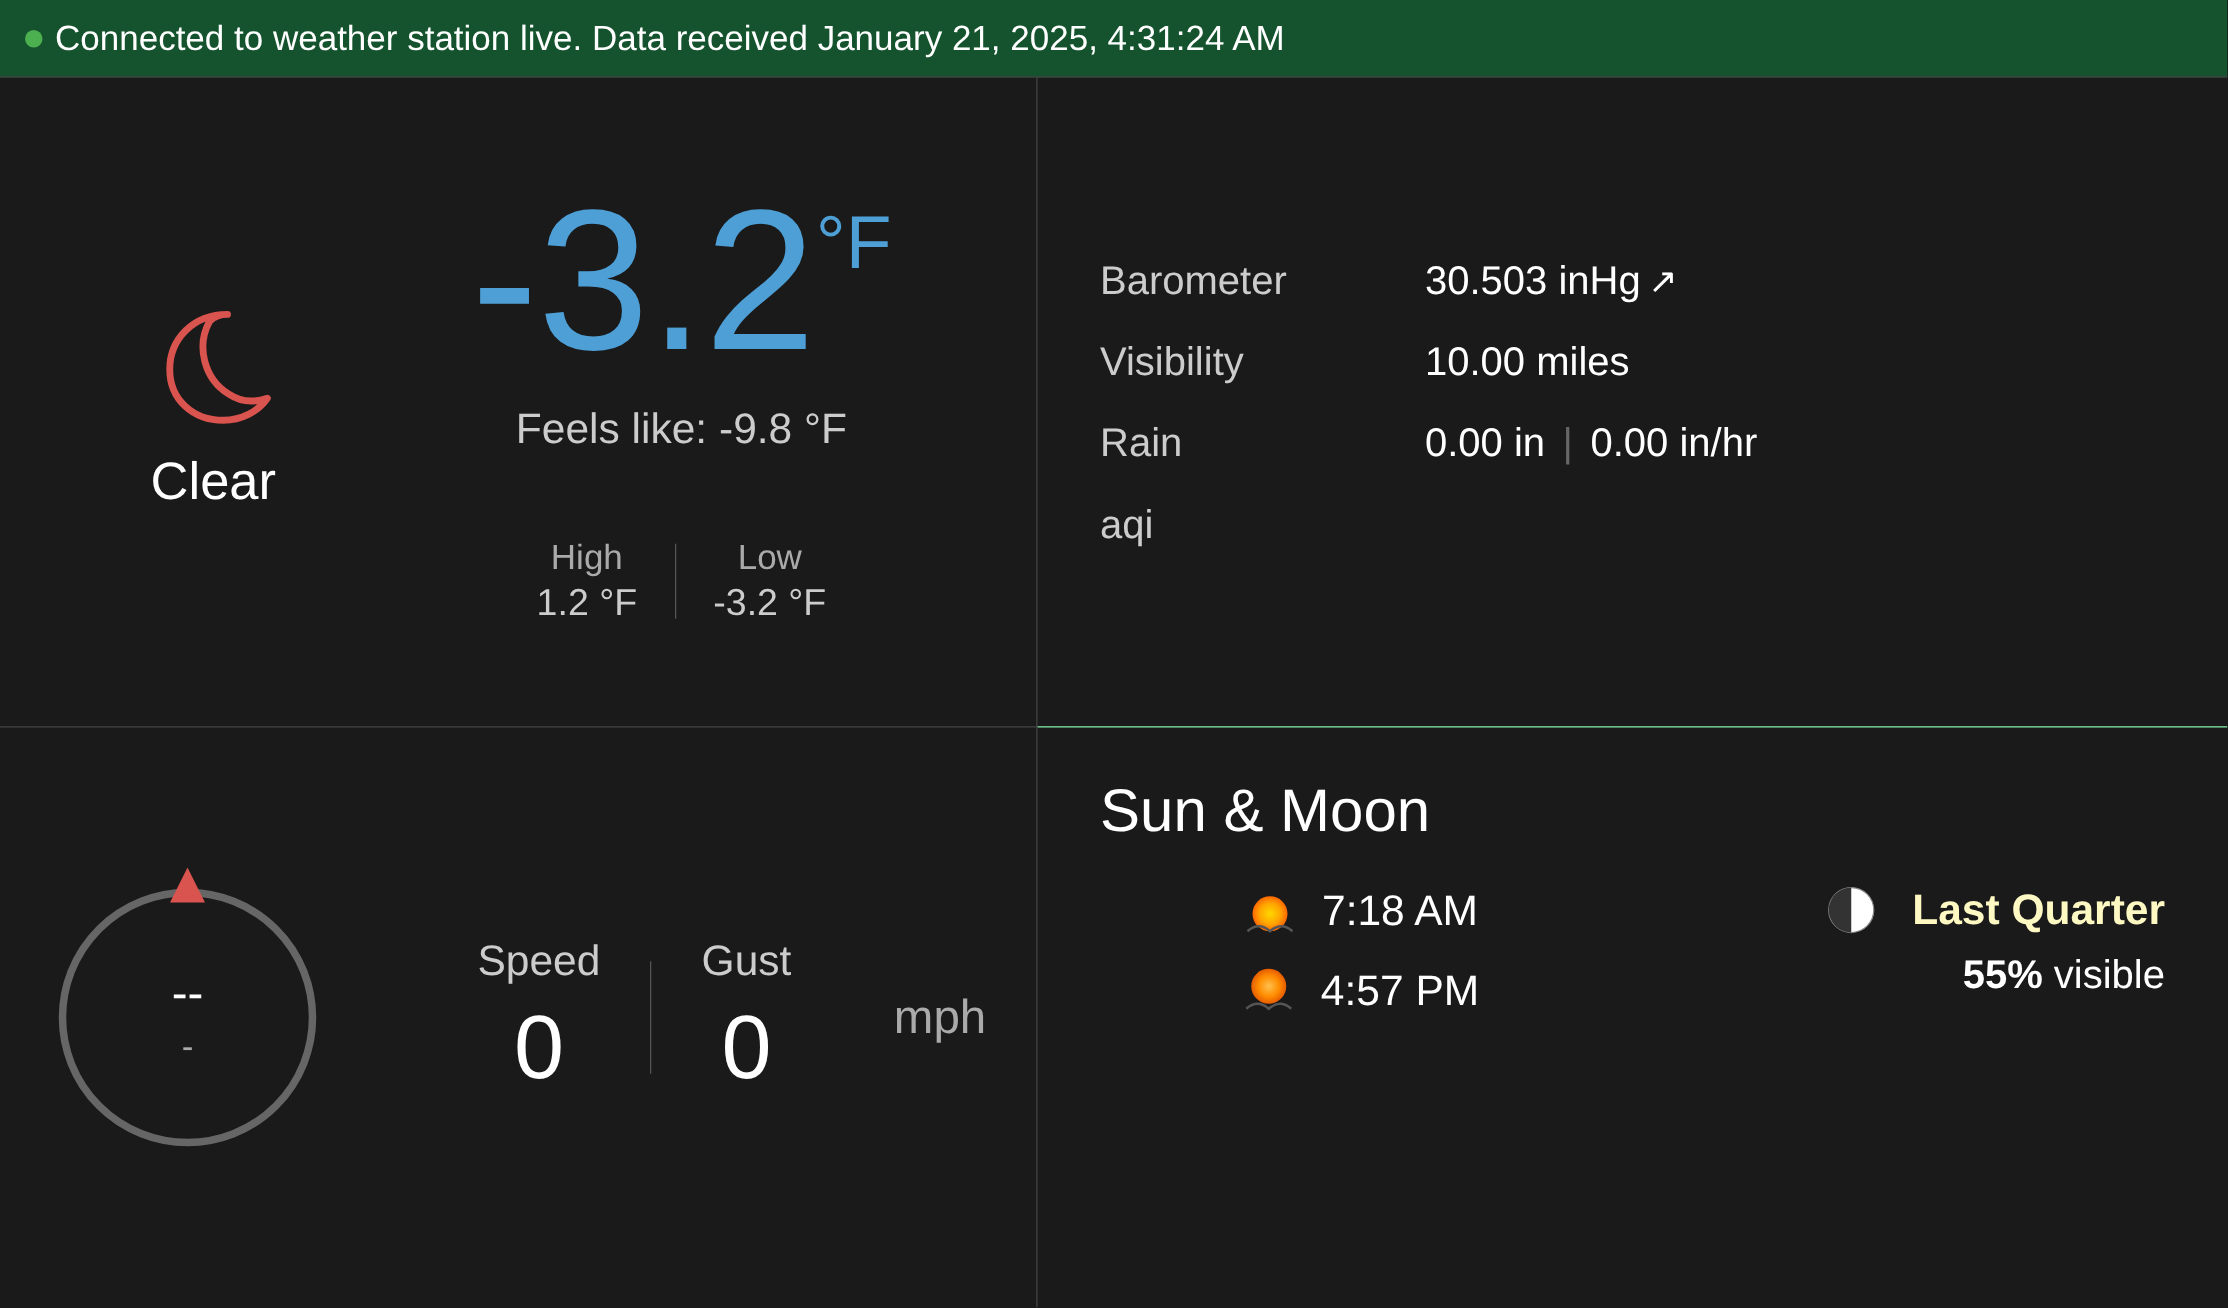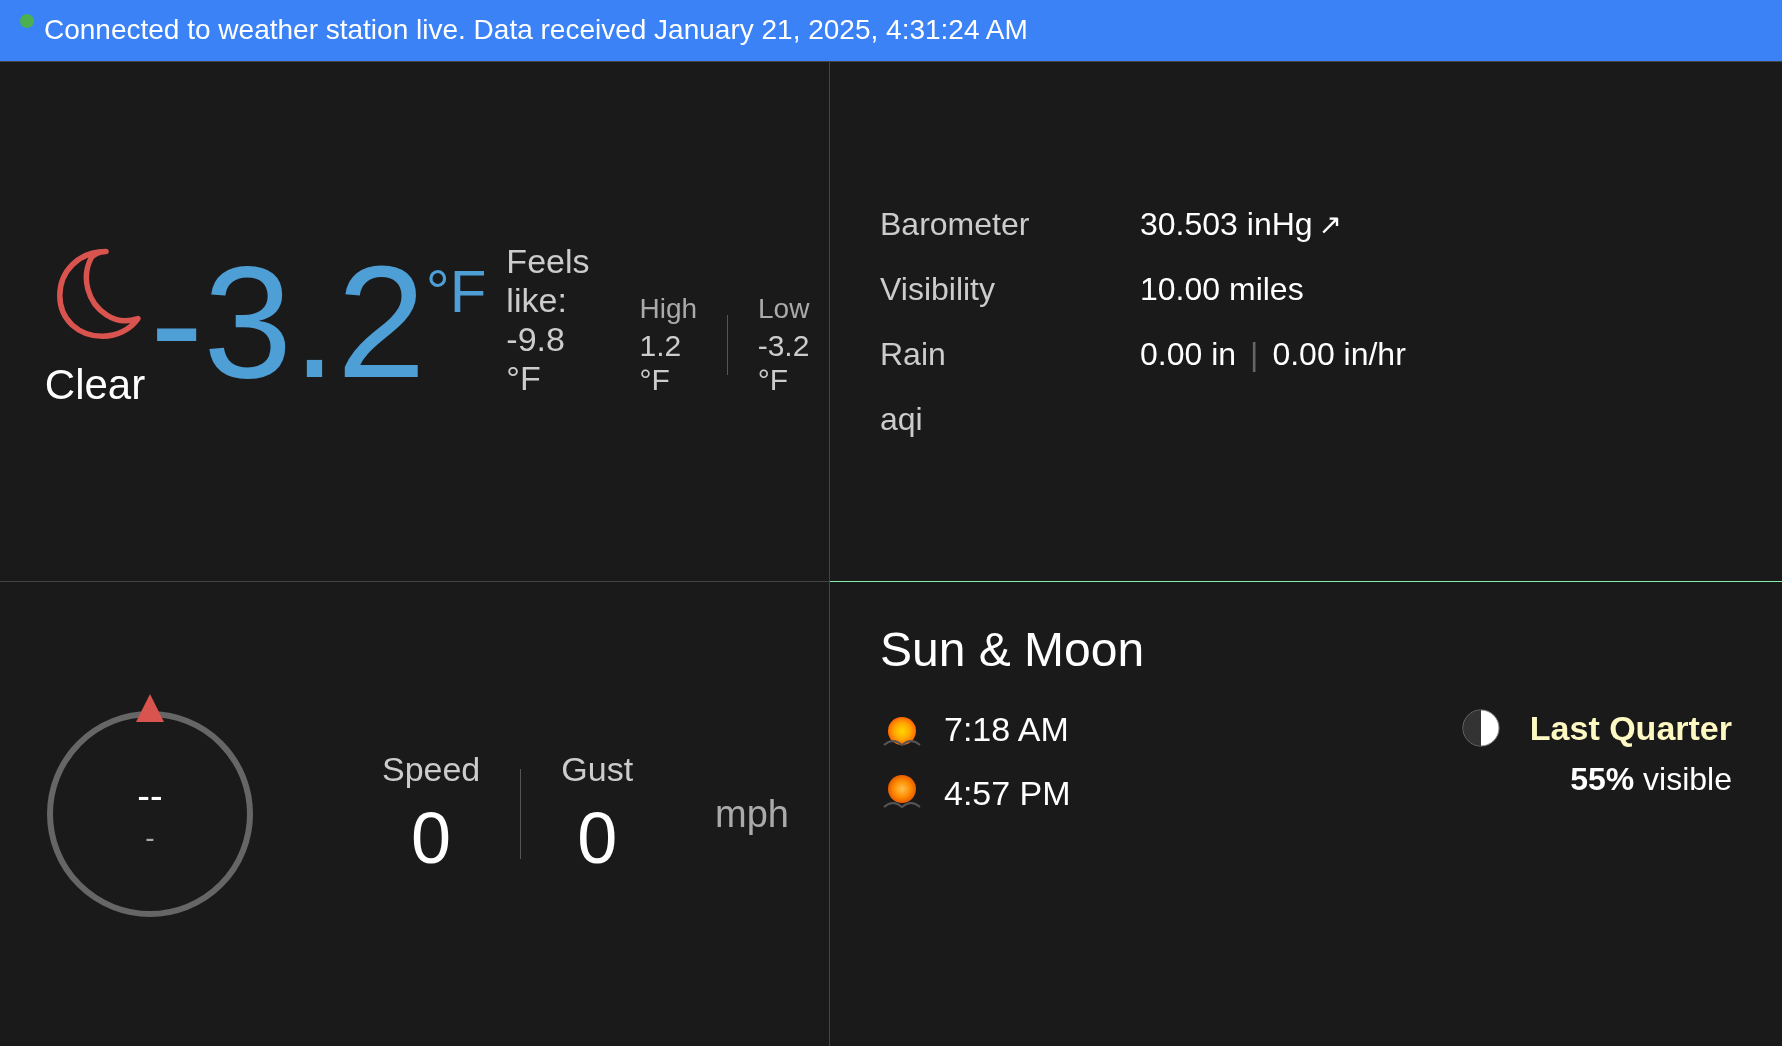--- a/index.html
+++ b/index.html
@@ -7,25 +7,25 @@
     body {
       background: #1a1a1a;
       color: #ffffff;
       font-family: -apple-system, BlinkMacSystemFont, 'Segoe UI', Arial, sans-serif;
       width: 1782px;
       height: 1046px;
       overflow: hidden;
     }
 
     .header {
-      background: #3b82f6;
+      background: #14532d;
       border-bottom: 1px solid #444;
       padding: 14px 20px;
       display: flex;
-      align-items: flex-start;
+      align-items: center;
       gap: 10px;
       height: 62px;
     }
 
     .status-dot {
       width: 14px;
       height: 14px;
       background: #4caf50;
       border-radius: 50%;
       flex-shrink: 0;
@@ -67,21 +67,22 @@
     }
 
     .condition-label {
       font-size: 42px;
       font-weight: 400;
       color: #ffffff;
     }
 
     .temp-area {
       display: flex;
-      flex-direction: row;
+      flex-direction: column;
+      align-items: center;
       gap: 20px;
     }
 
     .temp-value {
       font-size: 160px;
       font-weight: 300;
       color: #4d9fd6;
       line-height: 1;
       display: flex;
       align-items: flex-start;
@@ -278,20 +279,21 @@
     .sun-moon-title {
       font-size: 48px;
       font-weight: 400;
       color: #ffffff;
     }
 
     .sun-row {
       display: flex;
       align-items: center;
       gap: 20px;
+      justify-content: center;
     }
 
     .sun-icon {
       width: 44px;
       height: 44px;
       flex-shrink: 0;
     }
 
     .sun-time {
       font-size: 34px;

